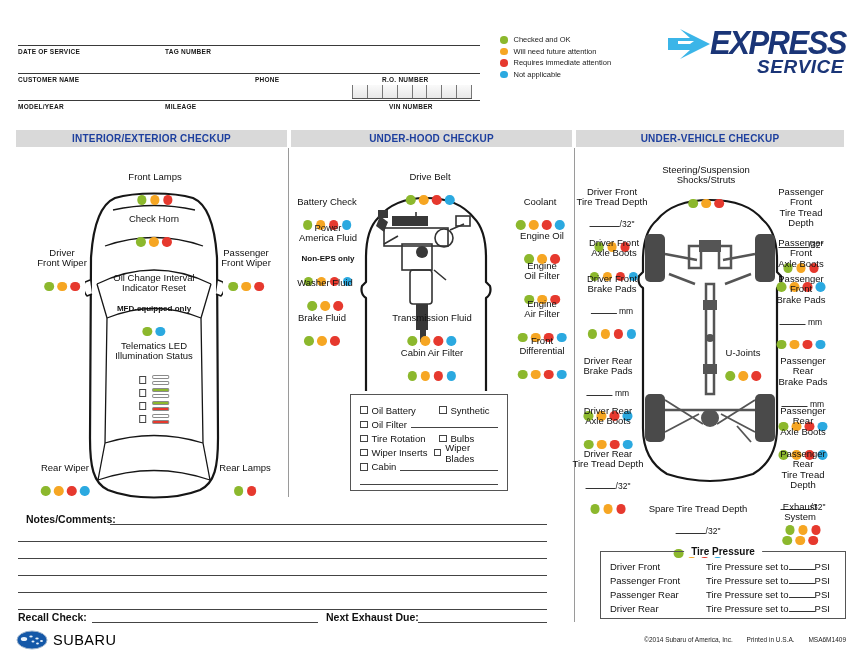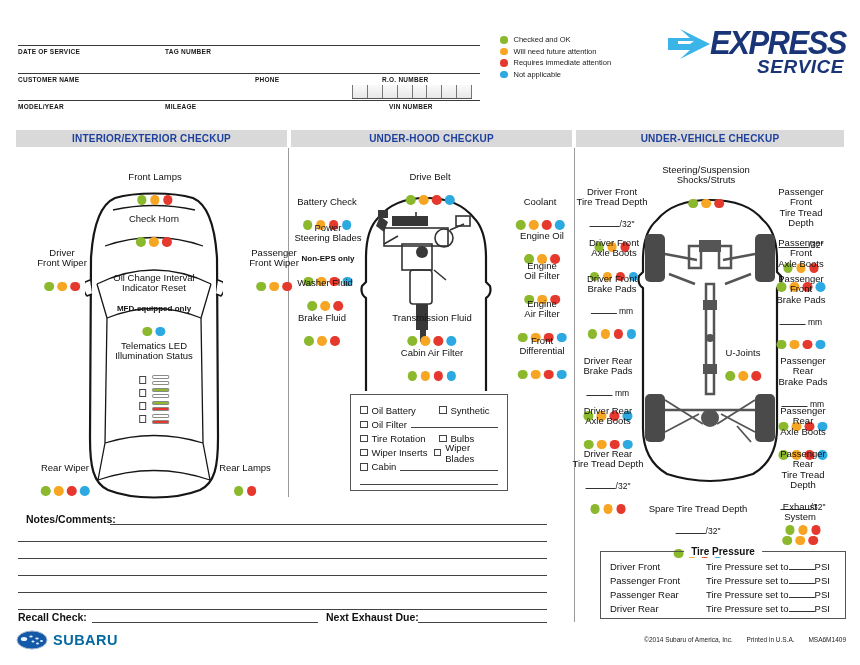--- a/index.html
+++ b/index.html
@@ -64,21 +64,21 @@
   .tp-blank{width:26px;}
   .tp-unit{font-size:9.5px;}
 
   
   .big-label{position:absolute;font-size:10.5px;font-weight:bold;}
   .note-line{position:absolute;left:18px;width:529px;height:1px;background:#444;}
   .u-line{position:absolute;height:1px;background:#444;}
 
   
   .subaru{position:absolute;left:16px;top:630px;display:flex;align-items:center;}
-  .subaru-text{font-size:14.5px;font-weight:bold;color:#0369a1;letter-spacing:.5px;margin-left:5px;}
+  .subaru-text{font-size:14.5px;font-weight:normal;color:#000000;letter-spacing:.5px;margin-left:5px;}
   .distribution{position:absolute;left:0;right:0;top:645px;text-align:center;font-size:7.5px;font-weight:bold;color:#111;letter-spacing:.2px;}
   .copyright{position:absolute;right:14px;top:636px;font-size:6.5px;color:#222;}
   .copyright span{margin-left:12px;}
 </style>
 </head>
 <body>
 
 <div class="page">
 
   <div class="hline" style="left:18px;top:45px;width:462px;"></div>
@@ -214,21 +214,21 @@
   </div>
   <div class="item" style="left:154px;top:203px;">
     <div>Check Horn</div>
     <div class="dots"><span class="dot" style="background: rgb(140, 184, 45);"></span><span class="dot" style="background: rgb(246, 166, 35);"></span><span class="dot" style="background: rgb(230, 57, 46);"></span></div>
   </div>
   <div class="item" style="left:62px;top:237px;">
     <div>Driver
 Front Wiper</div>
     <div class="dots"><span class="dot" style="background: rgb(140, 184, 45);"></span><span class="dot" style="background: rgb(246, 166, 35);"></span><span class="dot" style="background: rgb(230, 57, 46);"></span></div>
   </div>
-  <div class="item" style="left:246px;top:237px;margin-left:28px;">
+  <div class="item" style="left:246px;top:237px;">
     <div>Passenger
 Front Wiper</div>
     <div class="dots"><span class="dot" style="background: rgb(140, 184, 45);"></span><span class="dot" style="background: rgb(246, 166, 35);"></span><span class="dot" style="background: rgb(230, 57, 46);"></span></div>
   </div>
   <div class="item" style="left:154px;top:262px;">
     <div>Oil Change Interval
 Indicator Reset</div>
     <div class="note">MFD-equipped only</div>
     <div class="dots"><span class="dot" style="background: rgb(140, 184, 45);"></span><span class="dot" style="background: rgb(43, 169, 224);"></span></div>
   </div>
@@ -249,21 +249,21 @@
   <div class="item" style="left:430px;top:161px;">
     <div>Drive Belt</div>
     <div class="dots"><span class="dot" style="background: rgb(140, 184, 45);"></span><span class="dot" style="background: rgb(246, 166, 35);"></span><span class="dot" style="background: rgb(230, 57, 46);"></span><span class="dot" style="background: rgb(43, 169, 224);"></span></div>
   </div>
   <div class="item" style="left:327px;top:186px;">
     <div>Battery Check</div>
     <div class="dots"><span class="dot" style="background: rgb(140, 184, 45);"></span><span class="dot" style="background: rgb(246, 166, 35);"></span><span class="dot" style="background: rgb(230, 57, 46);"></span><span class="dot" style="background: rgb(43, 169, 224);"></span></div>
   </div>
   <div class="item" style="left:328px;top:212px;">
     <div>Power
-Steering Blades</div>
+America Fluid</div>
     <div class="note">Non-EPS only</div>
     <div class="dots"><span class="dot" style="background: rgb(140, 184, 45);"></span><span class="dot" style="background: rgb(246, 166, 35);"></span><span class="dot" style="background: rgb(230, 57, 46);"></span><span class="dot" style="background: rgb(43, 169, 224);"></span></div>
   </div>
   <div class="item" style="left:325px;top:267px;">
     <div>Washer Fluid</div>
     <div class="dots"><span class="dot" style="background: rgb(140, 184, 45);"></span><span class="dot" style="background: rgb(246, 166, 35);"></span><span class="dot" style="background: rgb(230, 57, 46);"></span></div>
   </div>
   <div class="item" style="left:322px;top:302px;">
     <div>Brake Fluid</div>
     <div class="dots"><span class="dot" style="background: rgb(140, 184, 45);"></span><span class="dot" style="background: rgb(246, 166, 35);"></span><span class="dot" style="background: rgb(230, 57, 46);"></span></div>

